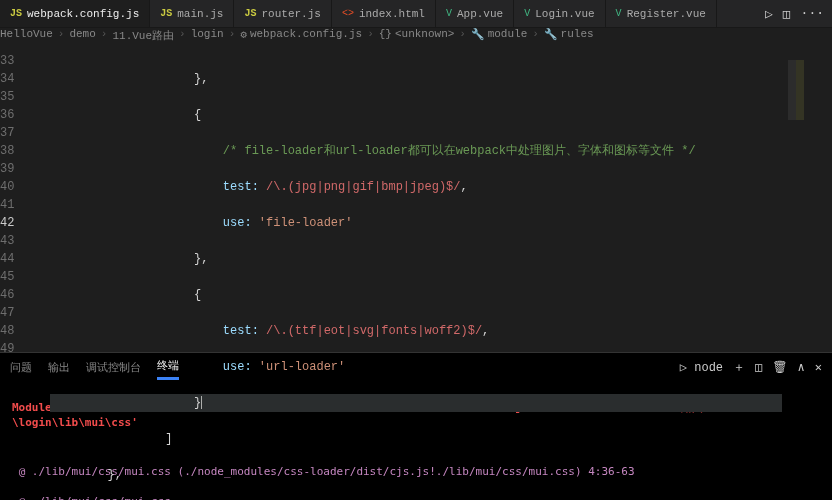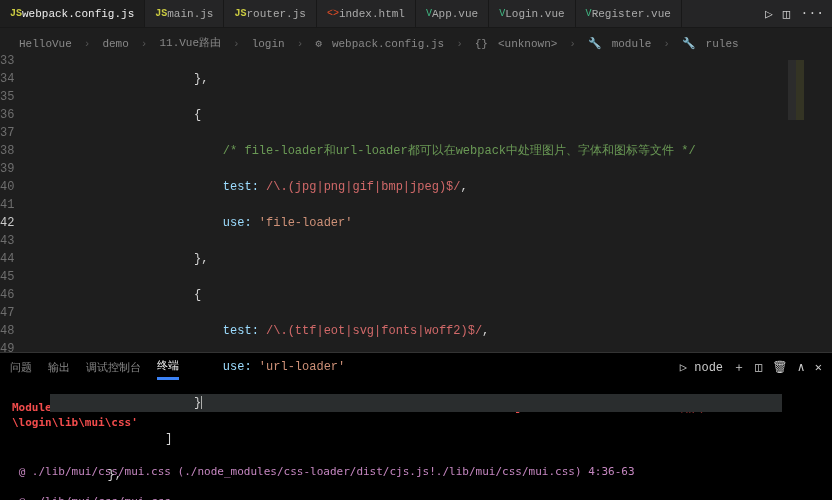--- a/index.html
+++ b/index.html
@@ -1,25 +1,25 @@
 <!DOCTYPE html>
 <html><head>
 <meta charset="utf-8">
 <style>
 *{margin:0;padding:0;box-sizing:border-box}
 body{width:832px;height:500px;background:#1e1e1e;font-family:Consolas,'Courier New',monospace;font-size:12px;color:#ccc;overflow:hidden;position:relative}
 .tabs{display:flex;background:#252526;height:28px;border-bottom:1px solid #181818;align-items:stretch}
-.tab{display:flex;align-items:center;padding:0 10px;font-size:11px;color:#aaa;border-right:1px solid #181818;cursor:pointer;white-space:nowrap}
+.tab{display:flex;align-items:center;padding:0 10px;gap:5px;font-size:11px;color:#aaa;border-right:1px solid #181818;cursor:pointer;white-space:nowrap}
 .tab.active{background:#1e1e1e;color:#eee}
 .js-icon{color:#cbcb41;font-weight:bold;font-size:10px}
 .html-icon{color:#e44d26;font-size:10px}
 .vue-icon{color:#41b883;font-size:10px}
 .title-actions{margin-left:auto;display:flex;align-items:center;gap:10px;padding:0 8px;color:#ccc}
 .title-actions span{cursor:pointer;font-size:13px}
-.breadcrumb{display:flex;align-items:flex-end;height:22px;padding:0 19px;font-size:11px;color:#888;gap:10px;background:#1e1e1e}
+.breadcrumb{display:flex;align-items:flex-start;height:22px;padding:0 0;font-size:11px;color:#888;gap:3px;background:#1e1e1e}
 .breadcrumb .sep{color:#555;margin:0 2px}
 .bc-icon{color:#888}
 .editor{display:flex;height:302px;position:relative;background:#1e1e1e}
 .gutter{width:50px;text-align:left;padding-right:14px;color:#6e6e6e;font-size:12px;line-height:18px;padding-top:2px;user-select:none}
 .code{flex:1;font-size:12px;line-height:18px;padding-top:2px;white-space:pre;color:#d4d4d4}
 .minimap{width:50px;background:#1e1e1e;position:relative}
 .minimap-content{position:absolute;top:10px;right:4px;width:40px;height:60px;background:linear-gradient(90deg,#3a3a3a 20%,transparent 20%),linear-gradient(90deg,transparent 10%,#4a4a2a 10%,#4a4a2a 40%,transparent 40%);background-size:100% 2px,100% 2px;opacity:0.5}
 .line{height:18px}
 .line.hl{background:#2a2d2e}
 .c-comment{color:#6a9955}

